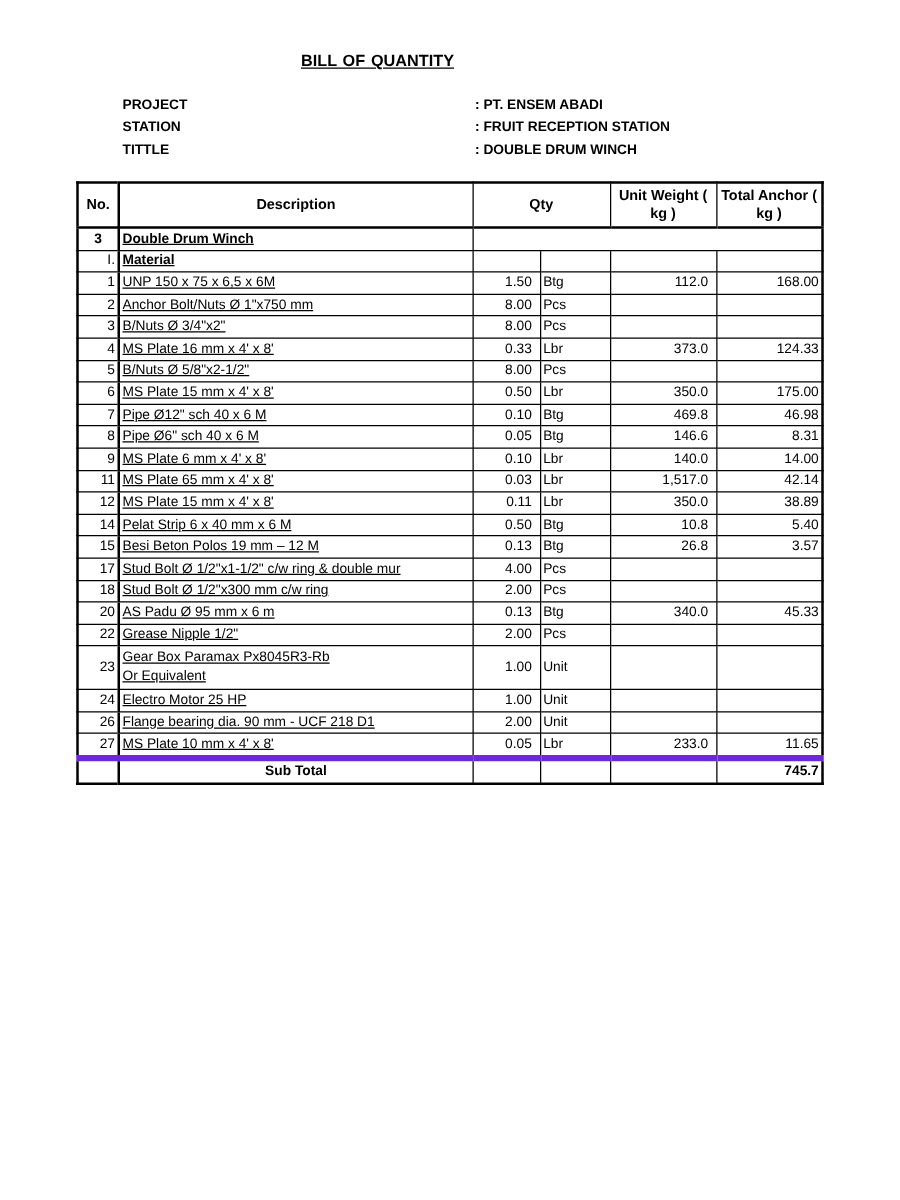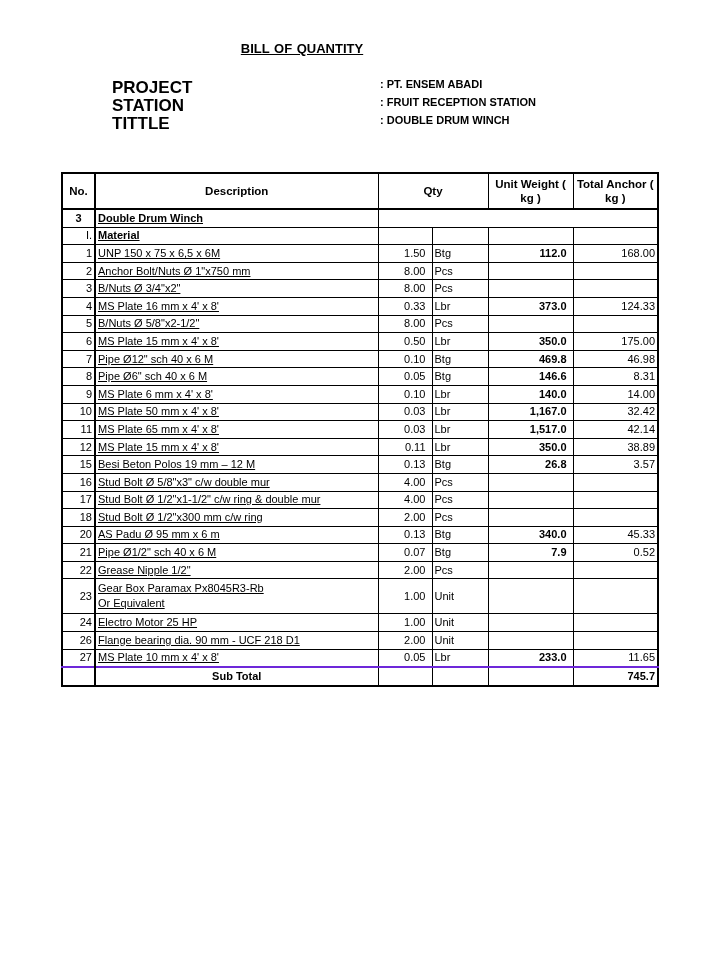--- a/index.html
+++ b/index.html
@@ -1,33 +1,33 @@
 <!DOCTYPE html>
 <html><head>
 <meta charset="utf-8">
 <style>
   html, body { margin:0; padding:0; background:#ffffff; }
   body { width:720px; height:960px; position:relative; font-family:"Liberation Sans", sans-serif; color:#000; }
   .title { position:absolute; top:41px; left:0; width:604px; text-align:center; font-weight:bold; font-size:13px; text-decoration:underline; word-spacing:1px; }
-  .meta { position:absolute; left:112px; font-weight:bold; font-size:17px; }
+  .meta { position:absolute; left:98px; font-weight:bold; font-size:11px; }
   .meta-val { position:absolute; left:380px; font-weight:bold; font-size:11px; }
-  table.boq { position:absolute; top:145px; left:61px; border-collapse:collapse; font-size:11px; table-layout:fixed; width:596px;margin-top:27px; }
+  table.boq { position:absolute; top:145px; left:61px; border-collapse:collapse; font-size:11px; table-layout:fixed; width:596px; }
   table.boq td, table.boq th { border:1px solid #000; padding:0 2px; height:16.6px; line-height:15px; overflow:hidden; white-space:nowrap; }
   table.boq { border:2px solid #000; }
   table.boq th { font-weight:bold; font-size:11.5px; height:34px; line-height:14px; white-space:normal; text-align:center; border-bottom:2px solid #000; }
   .c-no { text-align:right; border-right:2px solid #000 !important; }
   .c-desc { text-align:left;text-decoration:underline; }
   .c-qty { text-align:right; padding-right:6px !important; }
   .c-unit { text-align:left; }
-  .c-uw { text-align:right; padding-right:6px !important;font-weight:bold; }
+  .c-uw { text-align:right; padding-right:6px !important; }
   .c-tw { text-align:right; }
   .bold { font-weight:bold; }
   .center { text-align:center; }
   tr.two-line td { height:34px; line-height:15px; white-space:normal; }
-  tr.subtotal td { border-top:2px solid #6d28d9; }
+  tr.subtotal td { border-top:5px solid #6d28d9; }
 </style>
 </head>
 <body>
 
 <div class="title">BILL  OF QUANTITY</div>
 
 <div class="meta" style="top:78px">PROJECT</div>
 <div class="meta-val" style="top:78px">: PT. ENSEM ABADI</div>
 <div class="meta" style="top:96px">STATION</div>
 <div class="meta-val" style="top:96px">: FRUIT RECEPTION STATION</div>
@@ -132,60 +132,52 @@
       </tr>
       <tr>
         <td class="c-no">9</td>
         <td class="c-desc">MS Plate 6 mm x 4' x 8'</td>
         <td class="c-qty">0.10</td>
         <td class="c-unit">Lbr</td>
         <td class="c-uw">140.0</td>
         <td class="c-tw">14.00</td>
       </tr>
       <tr>
-        <td class="c-no">10</td>
-        <td class="c-desc">MS Plate 50 mm x 4' x 8'</td>
-        <td class="c-qty">0.03</td>
-        <td class="c-unit">Lbr</td>
-        <td class="c-uw">1,167.0</td>
-        <td class="c-tw">32.42</td>
-      </tr>
-      <tr>
         <td class="c-no">11</td>
         <td class="c-desc">MS Plate 65 mm x 4' x 8'</td>
         <td class="c-qty">0.03</td>
         <td class="c-unit">Lbr</td>
         <td class="c-uw">1,517.0</td>
         <td class="c-tw">42.14</td>
       </tr>
       <tr>
         <td class="c-no">12</td>
         <td class="c-desc">MS Plate 15 mm x 4' x 8'</td>
         <td class="c-qty">0.11</td>
         <td class="c-unit">Lbr</td>
         <td class="c-uw">350.0</td>
         <td class="c-tw">38.89</td>
       </tr>
       <tr>
+        <td class="c-no">14</td>
+        <td class="c-desc">Pelat Strip 6 x 40 mm x 6 M</td>
+        <td class="c-qty">0.50</td>
+        <td class="c-unit">Btg</td>
+        <td class="c-uw">10.8</td>
+        <td class="c-tw">5.40</td>
+      </tr>
+      <tr>
         <td class="c-no">15</td>
         <td class="c-desc">Besi Beton Polos 19 mm – 12 M</td>
         <td class="c-qty">0.13</td>
         <td class="c-unit">Btg</td>
         <td class="c-uw">26.8</td>
         <td class="c-tw">3.57</td>
       </tr>
       <tr>
-        <td class="c-no">16</td>
-        <td class="c-desc">Stud Bolt Ø 5/8"x3" c/w double mur</td>
-        <td class="c-qty">4.00</td>
-        <td class="c-unit">Pcs</td>
-        <td class="c-uw"></td>
-        <td class="c-tw"></td>
-      </tr>
-      <tr>
         <td class="c-no">17</td>
         <td class="c-desc">Stud Bolt Ø 1/2"x1-1/2" c/w ring &amp; double mur</td>
         <td class="c-qty">4.00</td>
         <td class="c-unit">Pcs</td>
         <td class="c-uw"></td>
         <td class="c-tw"></td>
       </tr>
       <tr>
         <td class="c-no">18</td>
         <td class="c-desc">Stud Bolt Ø 1/2"x300 mm c/w ring</td>
@@ -194,28 +186,20 @@
         <td class="c-uw"></td>
         <td class="c-tw"></td>
       </tr>
       <tr>
         <td class="c-no">20</td>
         <td class="c-desc">AS Padu Ø 95 mm x 6 m</td>
         <td class="c-qty">0.13</td>
         <td class="c-unit">Btg</td>
         <td class="c-uw">340.0</td>
         <td class="c-tw">45.33</td>
-      </tr>
-      <tr>
-        <td class="c-no">21</td>
-        <td class="c-desc">Pipe Ø1/2" sch 40  x 6 M</td>
-        <td class="c-qty">0.07</td>
-        <td class="c-unit">Btg</td>
-        <td class="c-uw">7.9</td>
-        <td class="c-tw">0.52</td>
       </tr>
       <tr>
         <td class="c-no">22</td>
         <td class="c-desc">Grease Nipple 1/2"</td>
         <td class="c-qty">2.00</td>
         <td class="c-unit">Pcs</td>
         <td class="c-uw"></td>
         <td class="c-tw"></td>
       </tr>
       <tr class="two-line">

